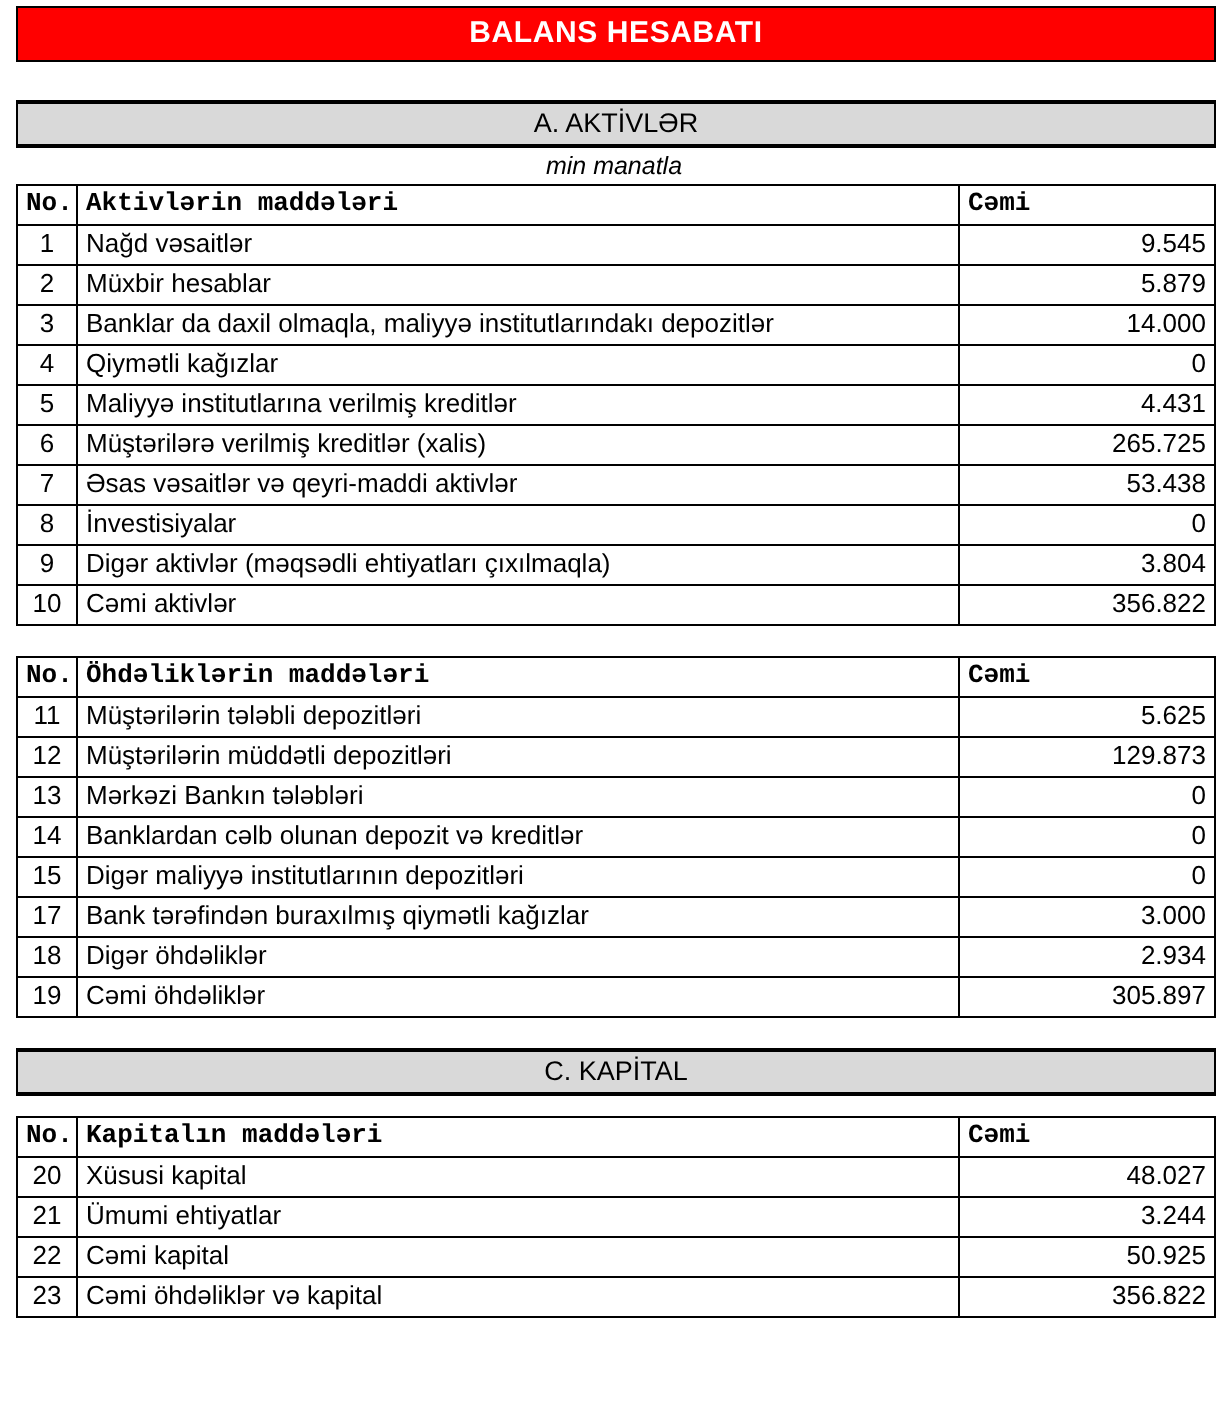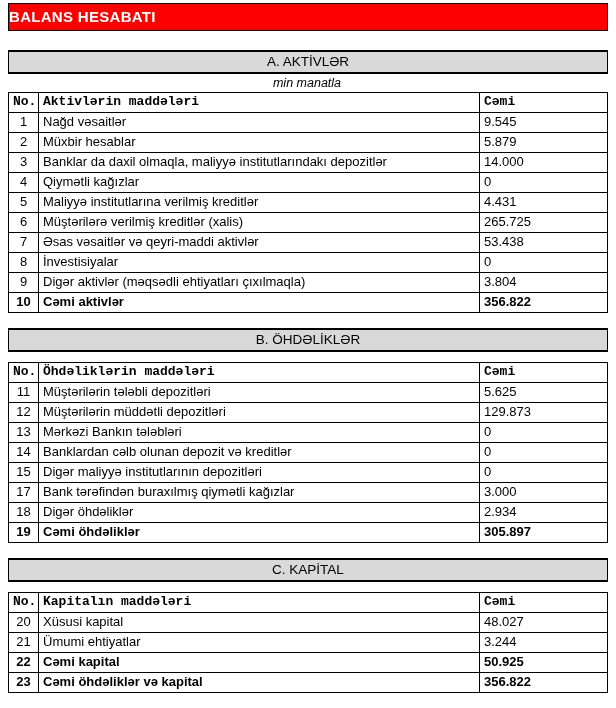--- a/index.html
+++ b/index.html
@@ -14,20 +14,21 @@
   }
   .page { padding: 3px 8px 12px 8px; }
 
   .title-bar {
     background: var(--title-bg, #ff0000);
     color: var(--title-text, #ffffff);
     border: 1px solid var(--border, #000000);
     font-weight: bold;
     font-size: 15px;
     letter-spacing: 0.3px;
+    text-align: center;
     padding: 4px 0 5px 0;
     margin-bottom: 19px;
   }
 
   .section { margin-bottom: 15px; }
 
   .section-header {
     background: var(--section-header-bg, #d9d9d9);
     border-top: 2px solid var(--border, #000000);
     border-bottom: 2px solid var(--border, #000000);
@@ -59,22 +60,22 @@
     border: 1px solid var(--border, #000000);
     padding: 1px 4px 2px 4px;
     line-height: 16px;
     overflow: hidden;
     white-space: nowrap;
   }
   .sheet-table th { font-weight: bold; text-align: left; font-family: Liberation Mono, monospace; }
   .col-no { width: 30px; }
   .col-total { width: 128px; text-align: center; margin-left: 15px; }
   .cell-no { text-align: center; }
-  .cell-value { text-align: left; }
-  .bold-row td { font-weight: bold; }
+  .cell-value { text-align: right; }
+  .bold-row td { font-weight: normal; }
 </style>
 </head>
 <body>
 
 <div class="page">
   <div class="title-bar">BALANS HESABATI</div>
   <div id="sections">
   <section class="section">
     <div class="section-header">A. AKTİVLƏR</div>
     <div class="unit-note">min manatla</div>
@@ -144,21 +145,20 @@
   <tr class="bold-row">
     <td class="cell-no">10</td>
     <td class="cell-label">Cəmi aktivlər</td>
     <td class="cell-value">356.822</td>
   </tr>
 </tbody>
     </table>
   </section>
 
   <section class="section">
-    <div class="section-header">B. ÖHDƏLİKLƏR</div>
 
     <table class="sheet-table">
       <thead>
         <tr>
           <th class="col-no">No.</th>
           <th class="col-items">Öhdəliklərin maddələri</th>
           <th class="col-total">Cəmi</th>
         </tr>
       </thead>
       <tbody>

